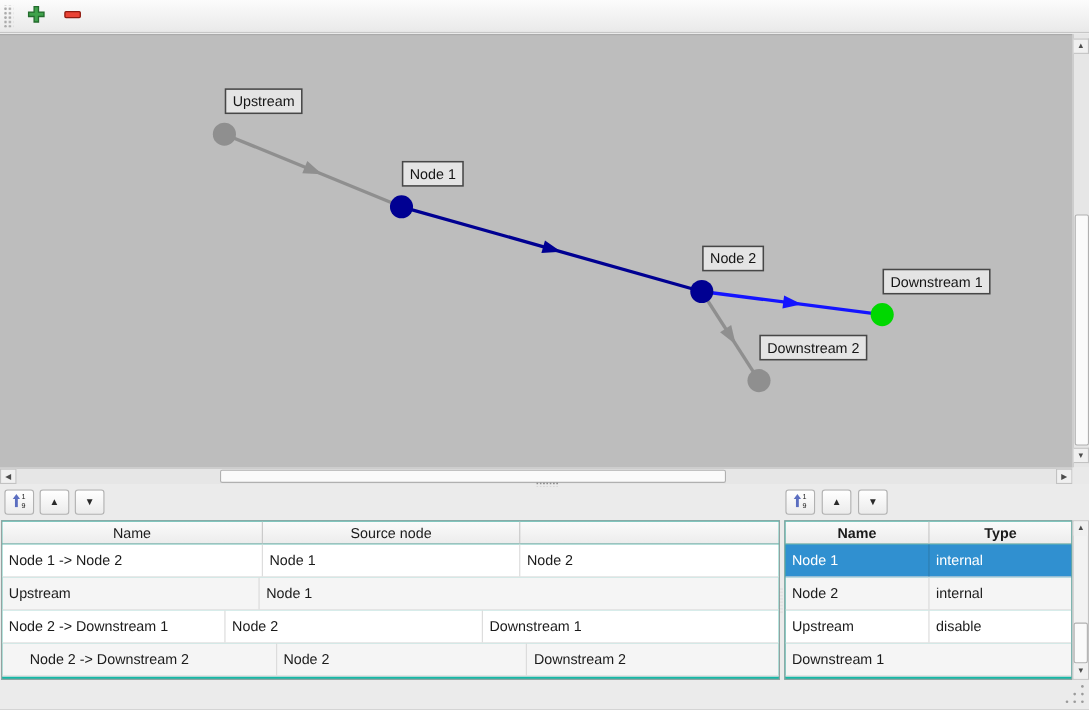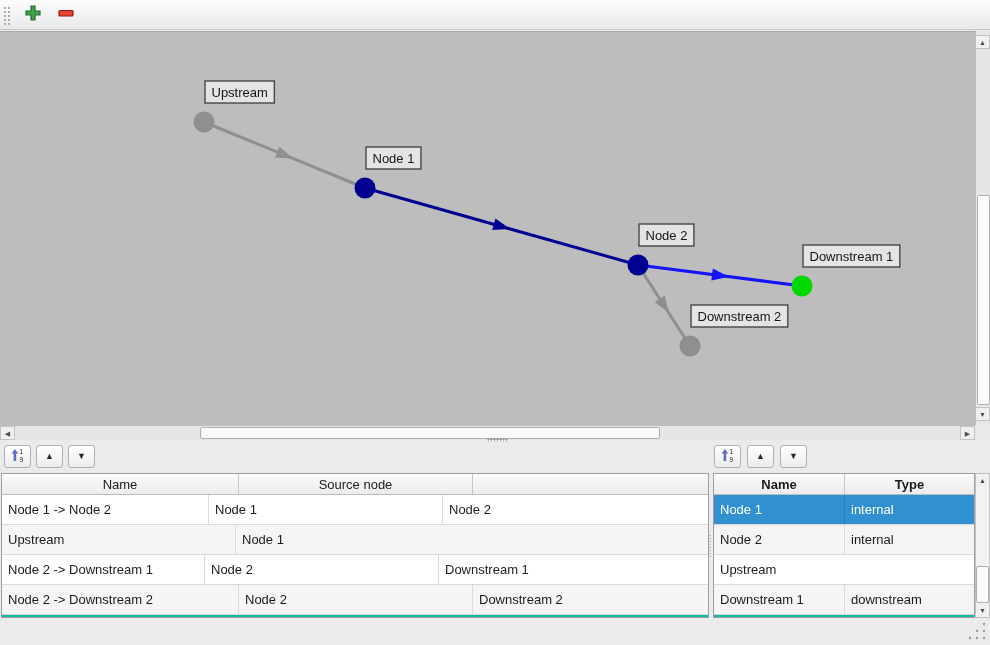--- a/index.html
+++ b/index.html
@@ -156,59 +156,59 @@
   <span class="tri">▼</span>
 </button>
 
 <div class="tbl" id="edges-table" style="left:1px;width:708px">
     <div class="tbl-header">
       <div class="th" style="width: 237px;">Name</div>
       <div class="th" style="width: 234px;">Source node</div>
       <div class="th" style="width: 7px;"></div>
     </div>
     <div class="tbl-row">
-      <div class="td" style="width: 207px;">Node 1 -&gt; Node 2</div>
+      <div class="td" style="width: 237px;">Node 1 -&gt; Node 2</div>
       <div class="td" style="width: 234px;">Node 1</div>
       <div class="td" style="width: 235px;">Node 2</div>
     </div>
     <div class="tbl-row alt">
       <div class="td" style="width: 234px;">Upstream</div>
       <div class="td" style="width: 235px;">Node 1</div>
     </div>
     <div class="tbl-row">
       <div class="td" style="width: 203px;">Node 2 -&gt; Downstream 1</div>
       <div class="td" style="width: 234px;">Node 2</div>
       <div class="td" style="width: 235px;">Downstream 1</div>
     </div>
     <div class="tbl-row alt">
-      <div class="td" style="width: 237px;">Node 2 -&gt; Downstream 2</div>
+      <div class="td" style="width: 237px; margin-left: 19px;">Node 2 -&gt; Downstream 2</div>
       <div class="td" style="width: 234px;">Node 2</div>
       <div class="td" style="width: 235px;">Downstream 2</div>
     </div>
   </div>
 
 <div class="tbl bold-h" id="nodes-table" style="left:713px;width:262px">
     <div class="tbl-header">
       <div class="th" style="width: 131px;">Name</div>
       <div class="th" style="width: 129px;">Type</div>
     </div>
     <div class="tbl-row sel" style="background: rgb(48, 144, 208);">
       <div class="td" style="width: 131px;">Node 1</div>
       <div class="td" style="width: 129px;">internal</div>
     </div>
     <div class="tbl-row alt">
       <div class="td" style="width: 131px;">Node 2</div>
       <div class="td" style="width: 129px;">internal</div>
     </div>
     <div class="tbl-row">
       <div class="td" style="width: 131px;">Upstream</div>
+      <div class="td" style="width: 129px;">disable</div>
     </div>
     <div class="tbl-row alt">
       <div class="td" style="width: 131px;">Downstream 1</div>
-      <div class="td" style="width: 129px;">downstream</div>
     </div>
   </div>
 
 <div class="tbl-vbar">
   <div class="scroll-btn" style="left:0;top:0;width:13px;height:13px;border:none">▲</div>
   <div class="thumb" style="left:0;top:92px;width:13px;height:37px"></div>
   <div class="scroll-btn" style="left:0;top:130px;width:13px;height:13px;border:none">▼</div>
 </div>
 
 <div class="resize-grip">

